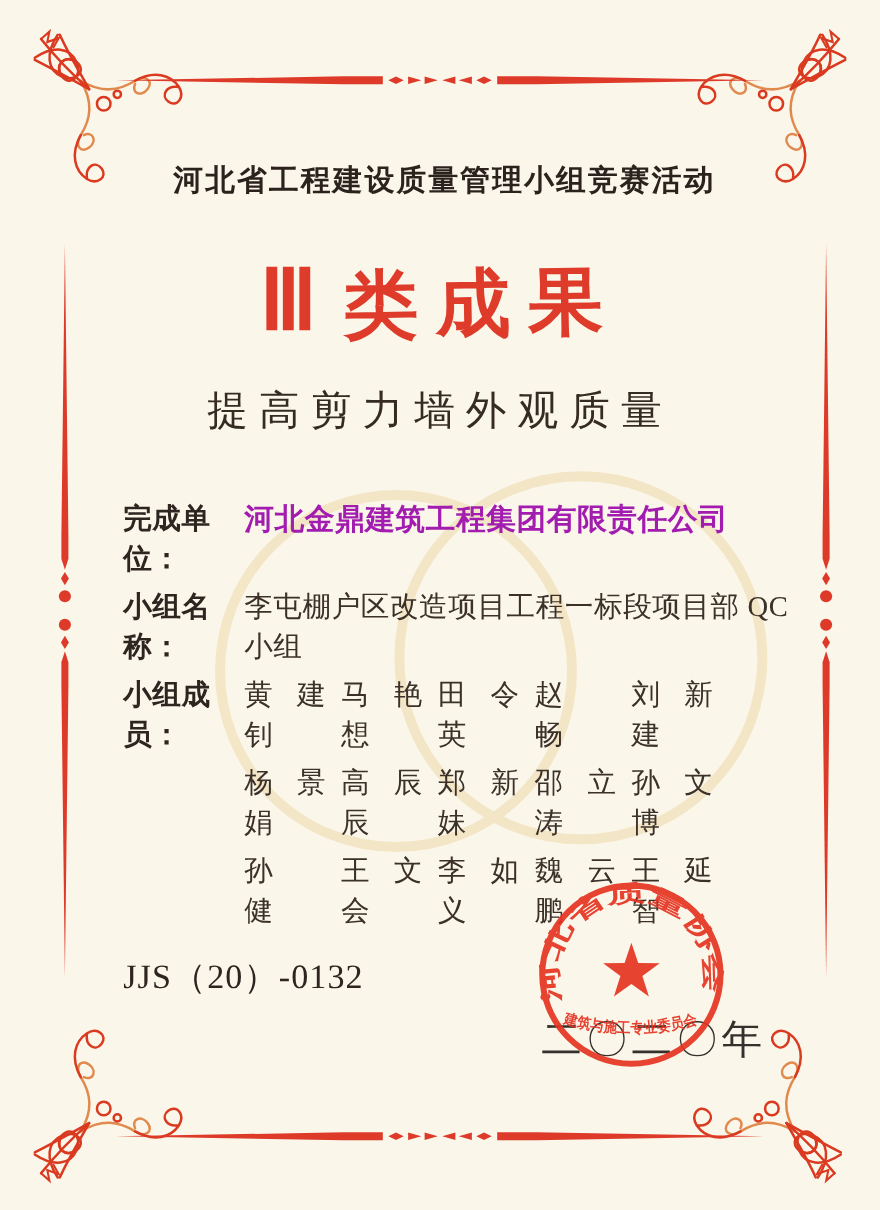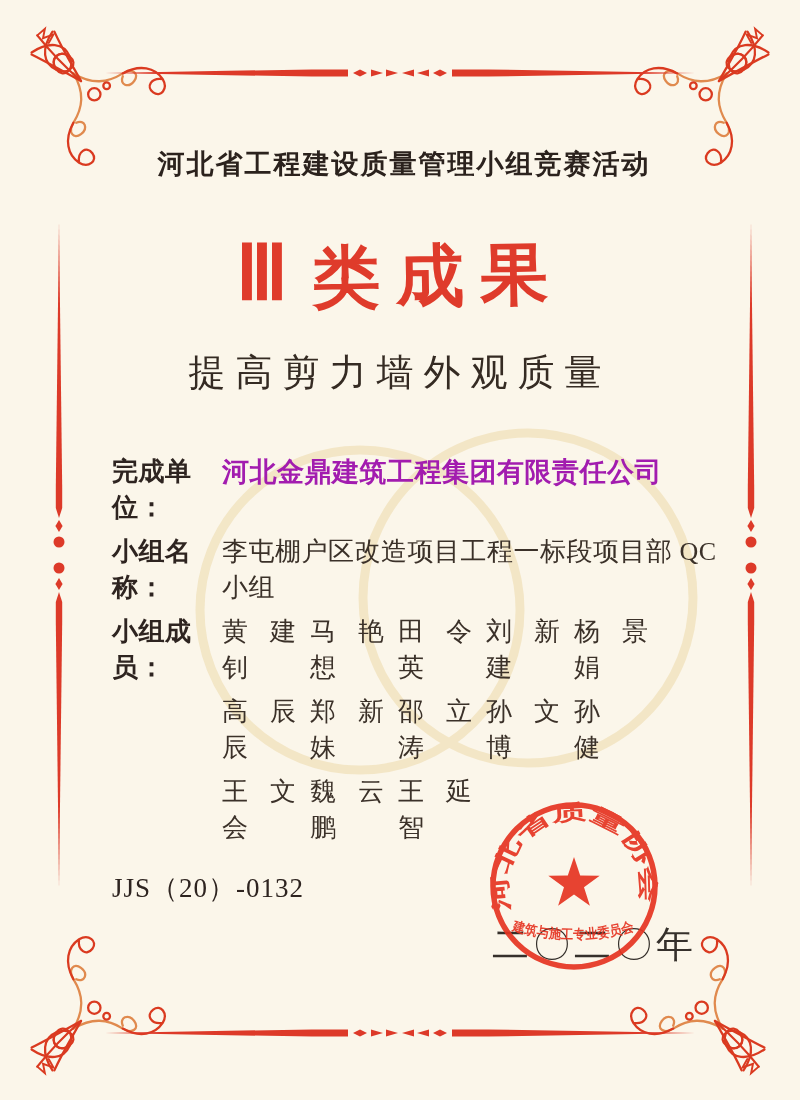--- a/index.html
+++ b/index.html
@@ -44,21 +44,21 @@
   .info-row{display:flex;margin-bottom:8px;line-height:36px;}
   .label{font-weight:bold;color:#2e2420;width:110px;flex:0 0 110px;letter-spacing:0.5px;}
   .value{letter-spacing:0.5px;}
   .value.bold{font-weight:bold;font-size:27px;color:#a21caf;}
   .members-grid{
     display:grid;grid-template-columns:repeat(5,74px);
     column-gap:14px;row-gap:8px;line-height:36px;
   }
   .member{display:inline-block;width:74px;text-align:justify;text-align-last:justify;}
   .certno{margin-top:24px;}
-  .certno .value{font-size:27px;letter-spacing:1px;color:#2e2420;}
+  .certno .value{font-size:31px;letter-spacing:1px;color:#2e2420;}
   
   .date{
     left:492px;top:920px;font-size:37px;letter-spacing:4px;
     color:#35302b;z-index:1;font-weight:500;
   }
   .seal{left:474px;top:786px;width:200px;height:200px;z-index:2;opacity:0.92;}
 </style>
 </head>
 <body>
 
@@ -185,28 +185,30 @@
   <div class="info-row">
     <span class="label">小组名称：</span>
     <span class="value">李屯棚户区改造项目工程一标段项目部 QC 小组</span>
   </div>
   <div class="info-row">
     <span class="label">小组成员：</span>
     <div class="members-grid">
       <span class="member">黄建钊</span>
       <span class="member">马艳想</span>
       <span class="member">田令英</span>
+      <span class="member">赵　畅</span>
       <span class="member">刘新建</span>
       <span class="member">杨景娟</span>
       <span class="member">高辰辰</span>
       <span class="member">郑新妹</span>
       <span class="member">邵立涛</span>
       <span class="member">孙文博</span>
       <span class="member">孙　健</span>
       <span class="member">王文会</span>
+      <span class="member">李如义</span>
       <span class="member">魏云鹏</span>
       <span class="member">王延智</span>
     </div>
   </div>
   <div class="info-row certno">
     <span class="value">JJS（20）-0132</span>
   </div>
 </div>
 
 <div class="abs date">二〇二〇年</div>

